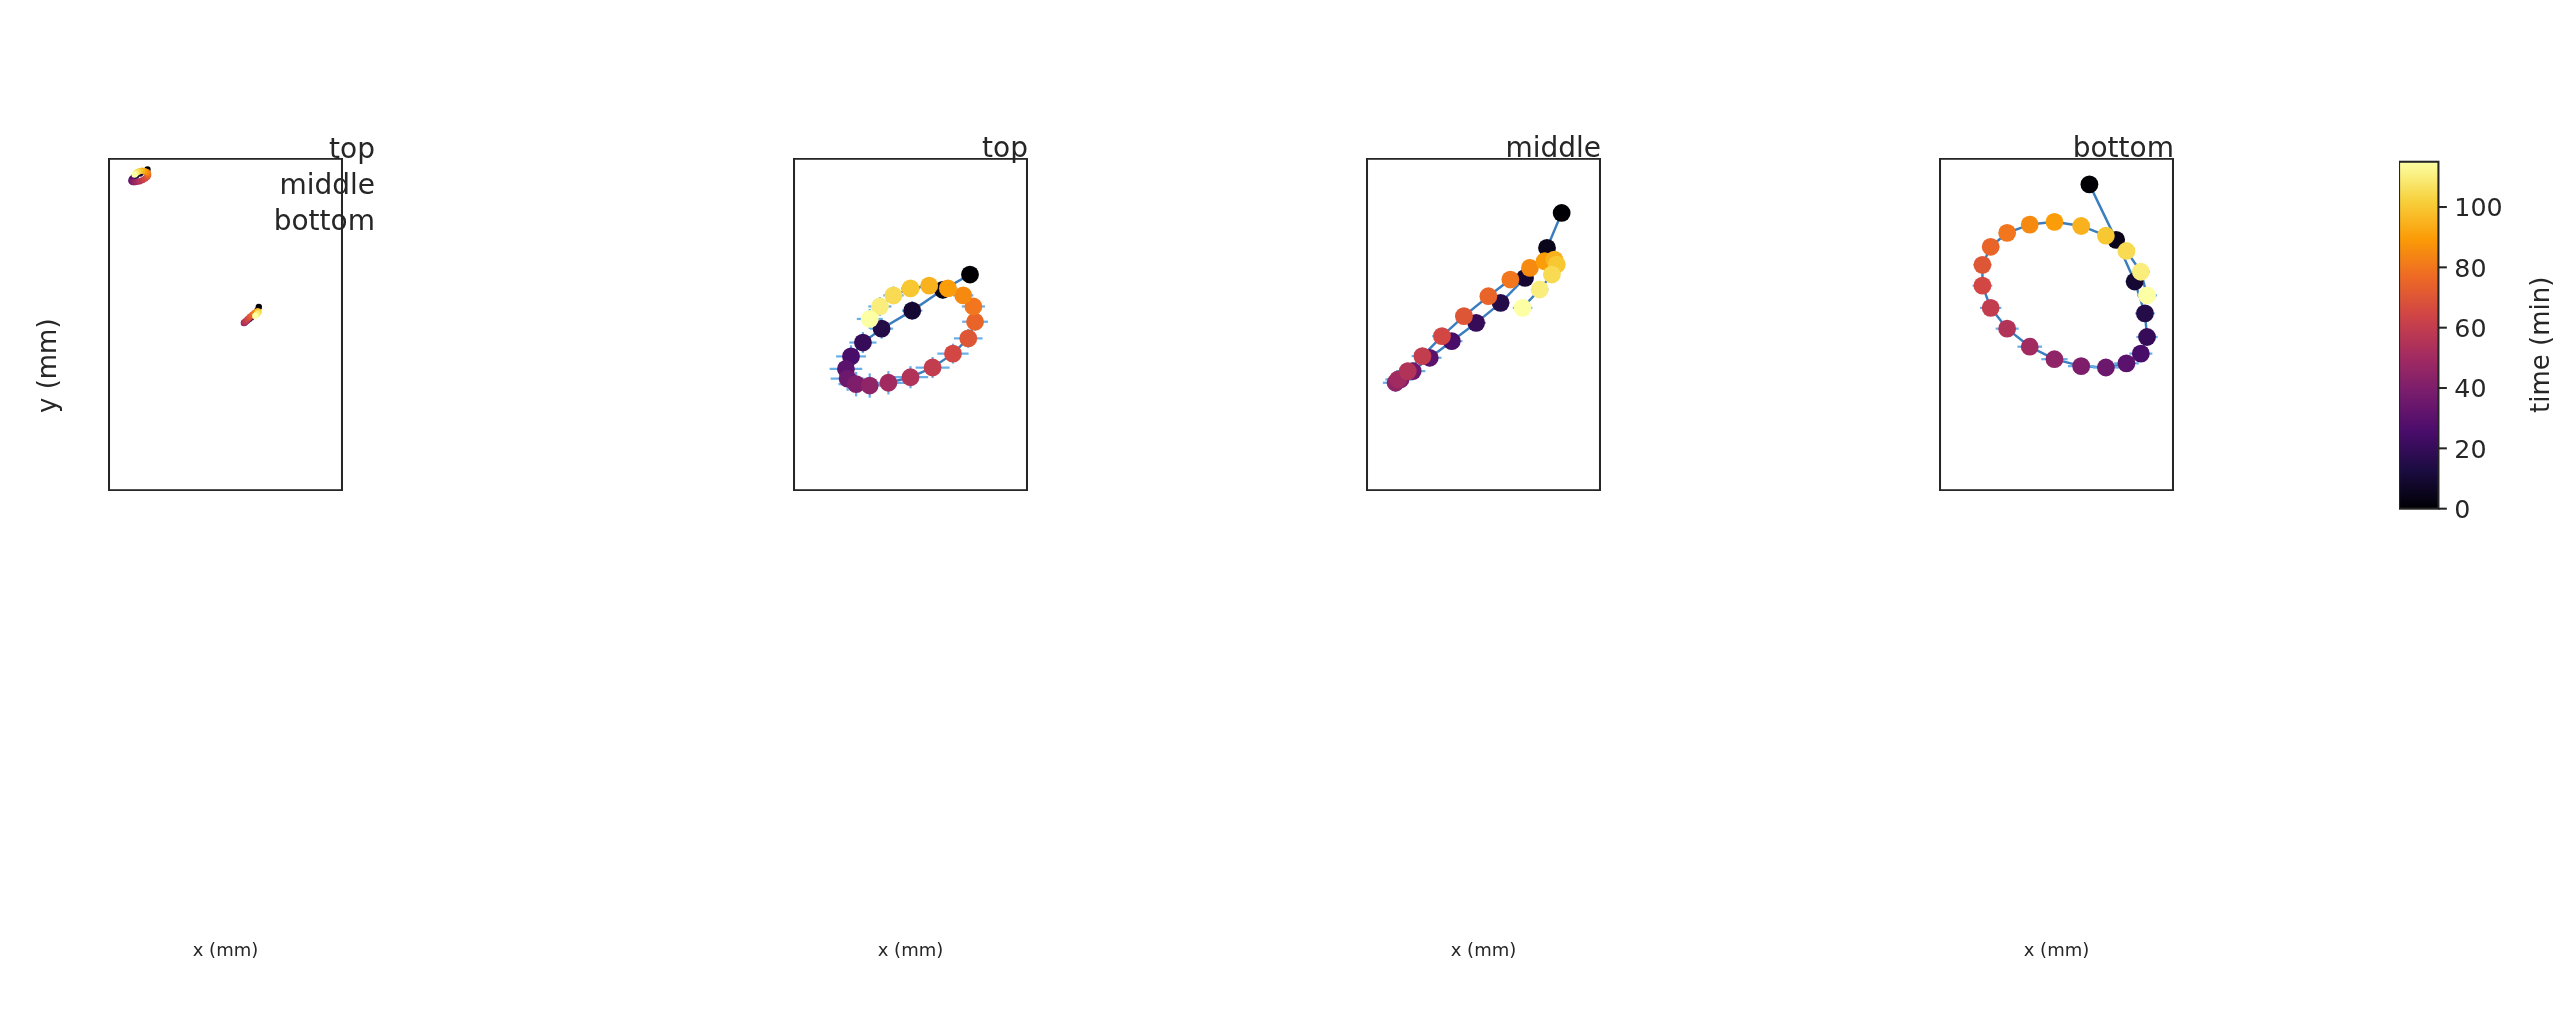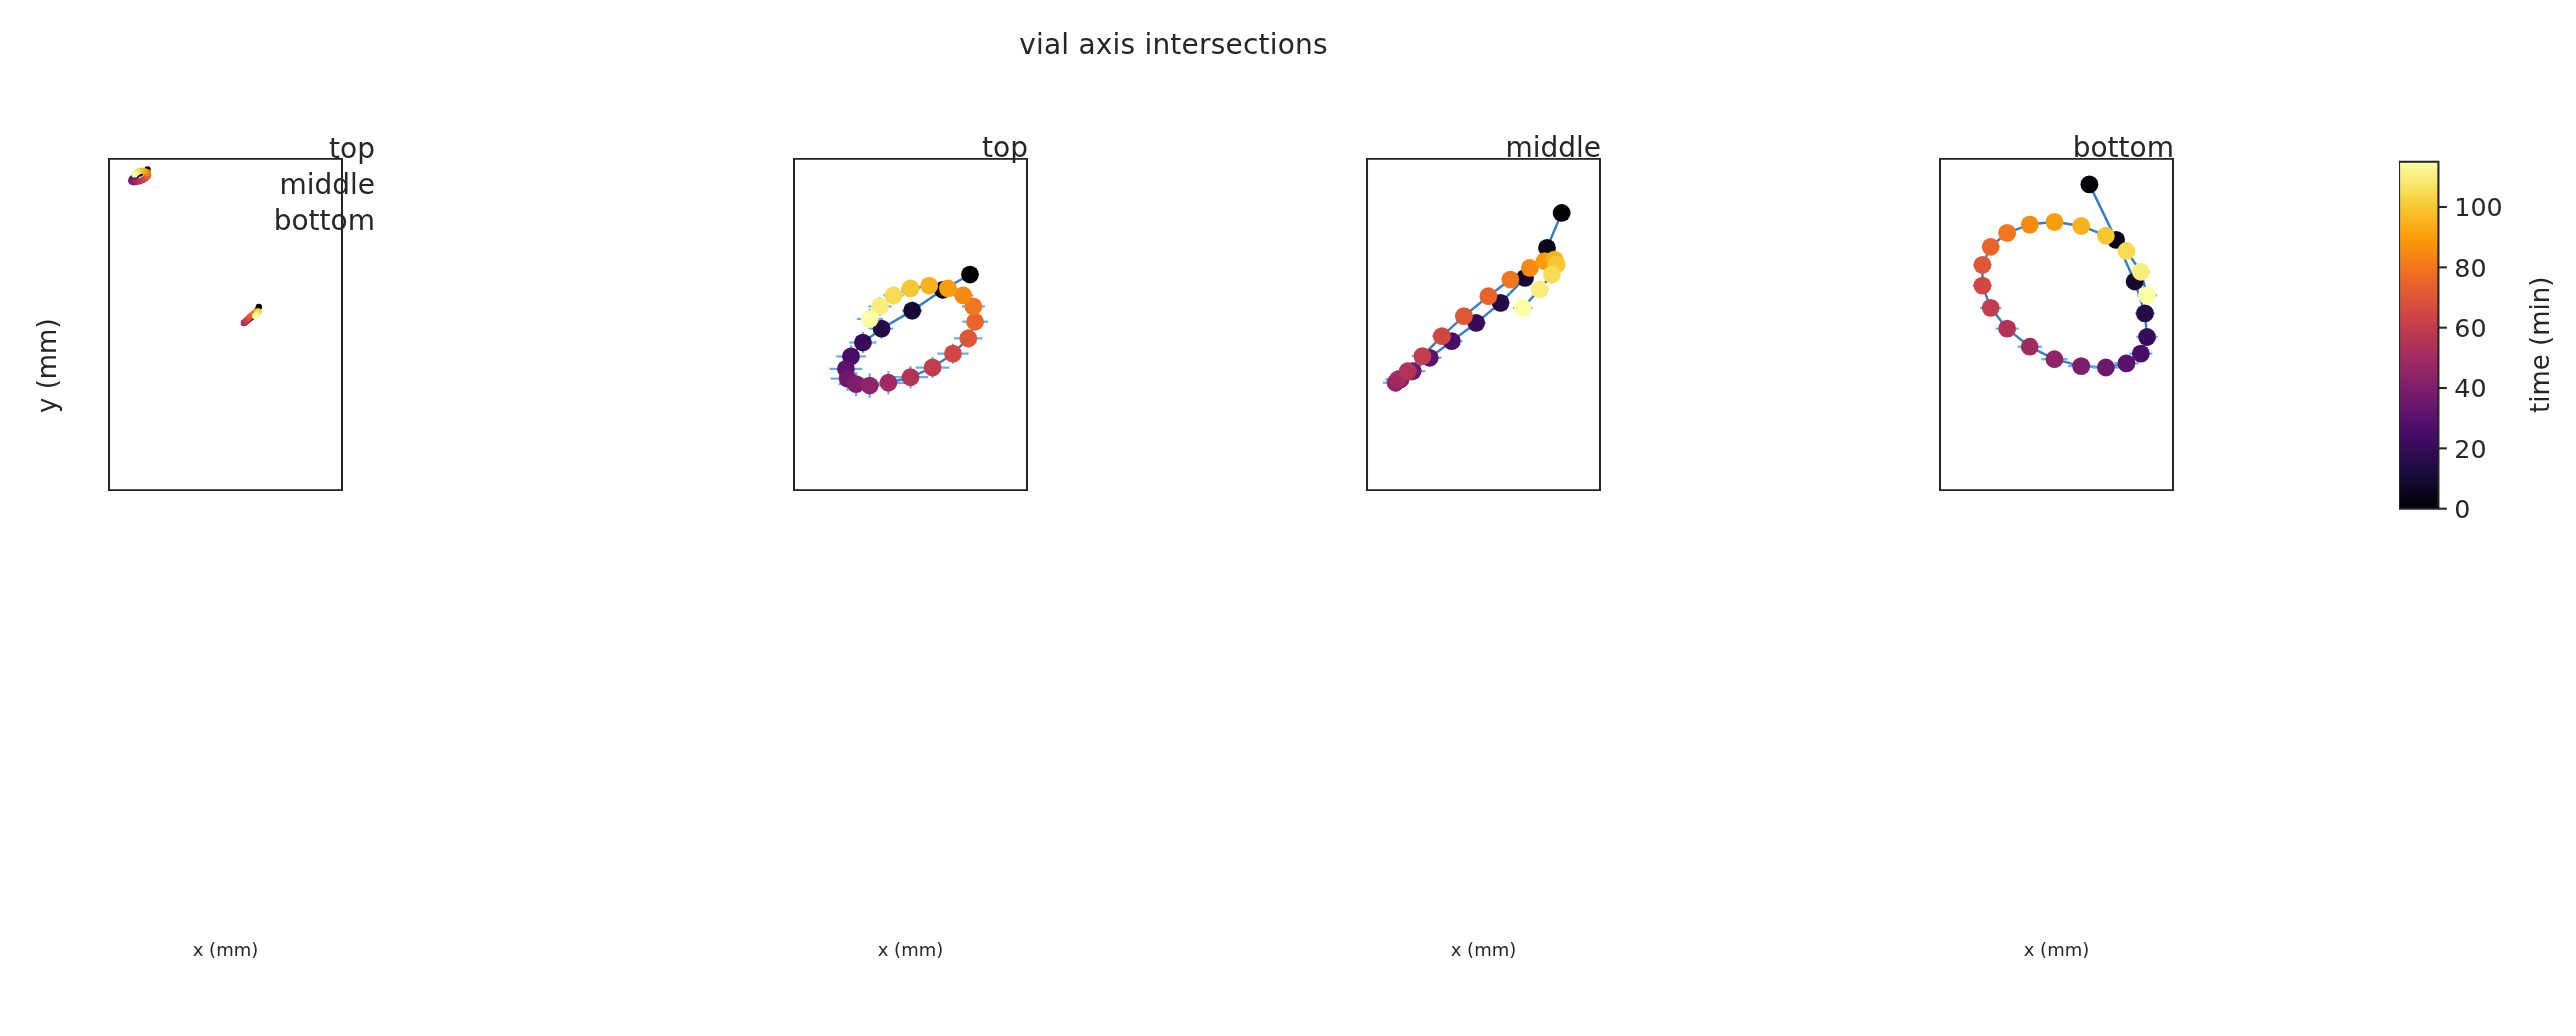--- a/index.html
+++ b/index.html
@@ -68,21 +68,20 @@
     font-family: "DejaVu Sans", sans-serif;
     font-size: 27px;
     fill: #262626;
   }
 </style>
 </head>
 <body>
 
 <div id="figure">
 
-  <div class="suptitle">vial axis intersections</div>
 
   <div class="panel-title" style="left:103px; top:131px; width:272px;">top
 middle
 bottom</div>
   <div class="panel" style="left:108px; top:158px;">
     <svg id="svg-p0" width="235" height="333" viewBox="0 0 250 355">
         <rect x="0.8" y="0.8" width="248.4" height="353.4" fill="none" stroke="#262626" stroke-width="2.2"></rect>
         <line x1="70.09345794392524" y1="355" x2="70.09345794392524" y2="364" stroke="#262626" stroke-width="2.2"></line>
         <text x="70.09345794392524" y="399" text-anchor="middle" class="tick-text">−0.25</text>
         <line x1="186.91588785046727" y1="355" x2="186.91588785046727" y2="364" stroke="#262626" stroke-width="2.2"></line>

